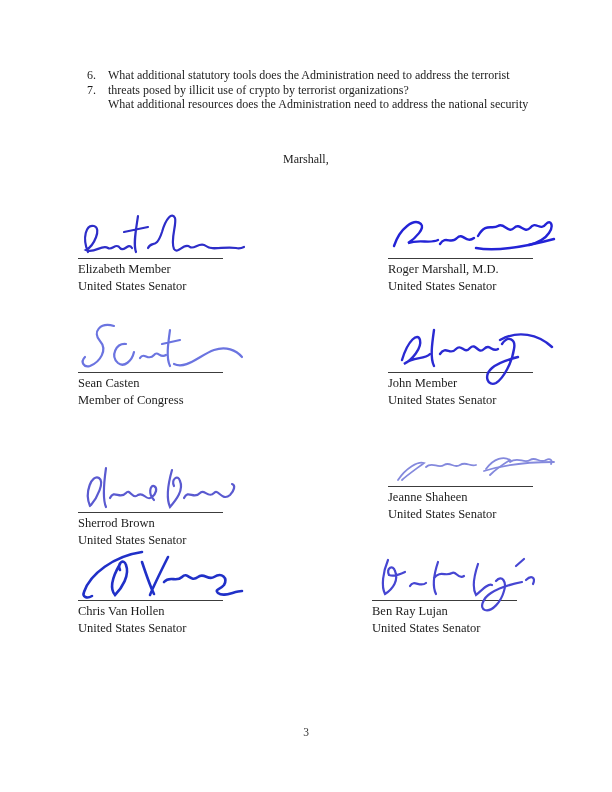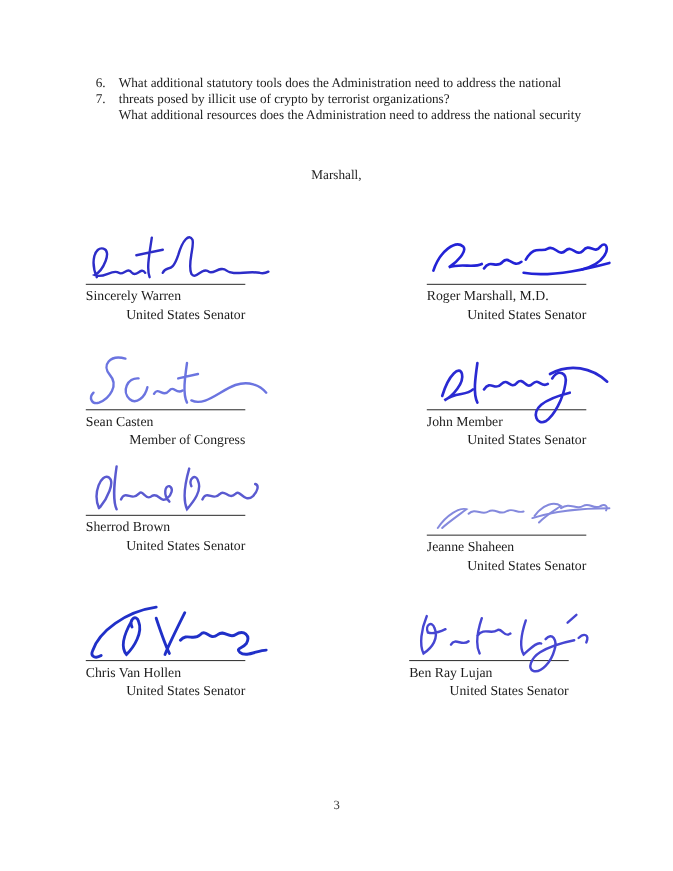--- a/index.html
+++ b/index.html
@@ -19,34 +19,34 @@
   .q-text{flex:1;font-size:12px;line-height:14.7px;}
   .q-line{display:block;}
   
   .closing{position:absolute;left:283px;top:152px;font-size:12px;}
   
   .sig-block{position:absolute;width:145px;}
   .sig-art{position:relative;height:56px;}
   .sig-art svg{position:absolute;left:0;bottom:-8px;width:170px;height:64px;overflow:visible;}
   .sig-line{width:145px;border-top:1px solid #3c3c3c;height:0;}
   .sig-name{font-size:12.5px;line-height:15px;margin-top:3px;}
-  .sig-title{font-size:12.5px;line-height:15px;margin-top:2px;text-align:right;}
+  .sig-title{font-size:12.5px;line-height:15px;margin-top:2px;}
   
   .page-num{position:absolute;left:0;right:0;top:726px;text-align:center;font-size:11.5px;color:#333;}
 </style>
 </head>
 <body>
 
 <div class="page">
 
   <div class="q-list">
     <div class="q-item">
       <span class="q-num">6.</span>
       <span class="q-text">
-        <span class="q-line">What additional statutory tools does the Administration need to address the national</span>
+        <span class="q-line">What additional statutory tools does the Administration need to address the terrorist</span>
       </span>
     </div>
     <div class="q-item">
       <span class="q-num">7.</span>
       <span class="q-text">
         <span class="q-line">threats posed by illicit use of crypto by terrorist organizations?</span>
         <span class="q-line">What additional resources does the Administration need to address the national security</span>
       </span>
     </div>
   </div>
@@ -57,21 +57,21 @@
     <div class="sig-art">
       <svg viewBox="0 0 170 64">
         <g fill="none" stroke="#2d2dc8" stroke-width="2.2" stroke-linecap="round">
           <path d="M10,50 C4,36 8,22 16,24 C24,26 16,44 8,48 C16,52 24,42 30,46 C34,49 38,40 42,46 C46,51 50,40 54,46"></path>
           <path d="M60,14 C58,28 55,42 58,50 M46,30 L70,25"></path>
           <path d="M70,46 C74,38 78,48 84,30 C88,16 94,10 97,16 C99,22 92,38 96,47 C100,53 106,40 112,45 C116,48 122,39 128,44 C134,49 146,44 158,46 C162,47 166,45 166,45"></path>
         </g>
       </svg>
     </div>
     <div class="sig-line"></div>
-    <div class="sig-name">Sincerely Warren</div>
+    <div class="sig-name">Elizabeth Member</div>
     <div class="sig-title">United States Senator</div>
   </div>
 
   <div class="sig-block" style="left:388px;top:202px">
     <div class="sig-art">
       <svg viewBox="0 0 170 64">
         <g fill="none" stroke="#2323d6" stroke-width="2.4" stroke-linecap="round">
           <path d="M6,44 C12,26 26,16 33,22 C37,26 28,36 20,41 C32,37 42,42 50,38"></path>
           <path d="M52,42 C58,33 63,43 69,36 C75,30 78,42 86,36"></path>
           <path d="M90,34 C98,20 104,28 110,24 C116,20 120,32 126,26 C132,20 136,32 142,26 C148,18 152,30 158,22 C163,17 166,24 161,31 C157,37 149,41 141,43"></path>
@@ -111,21 +111,21 @@
           <path d="M114,28 C120,19 128,23 126,33 C124,46 116,62 108,67 C100,71 95,60 104,52 C111,46 122,43 130,41"></path>
           <path d="M112,24 C130,14 150,18 164,31"></path>
         </g>
       </svg>
     </div>
     <div class="sig-line"></div>
     <div class="sig-name">John Member</div>
     <div class="sig-title">United States Senator</div>
   </div>
 
-  <div class="sig-block" style="left:78px;top:412px">
+  <div class="sig-block" style="left:78px;top:456px">
     <div class="sig-art">
       <svg viewBox="0 0 170 64">
         <g fill="none" stroke="#5a5ad0" stroke-width="2.2" stroke-linecap="round">
           <path d="M12,50 C6,36 14,18 21,22 C27,26 19,42 13,49 M28,12 C26,26 24,42 28,51"></path>
           <path d="M32,42 C36,33 42,44 48,37 C52,32 54,44 60,39 C66,35 68,46 74,41 C78,38 80,32 76,30 C72,29 70,38 76,44"></path>
           <path d="M94,14 C90,28 88,42 92,51 C98,44 106,34 102,25 C100,18 93,23 96,30"></path>
           <path d="M106,42 C110,33 116,44 122,37 C126,32 130,43 136,37 C140,32 144,46 152,39 C156,35 158,29 154,28"></path>
         </g>
       </svg>
     </div>

